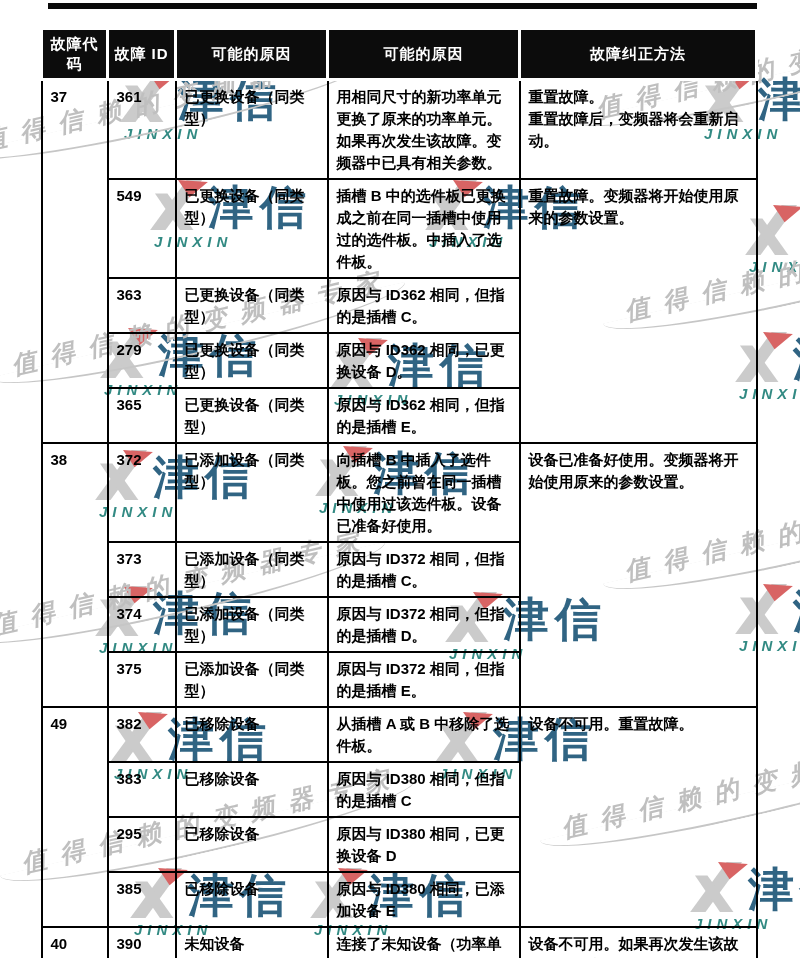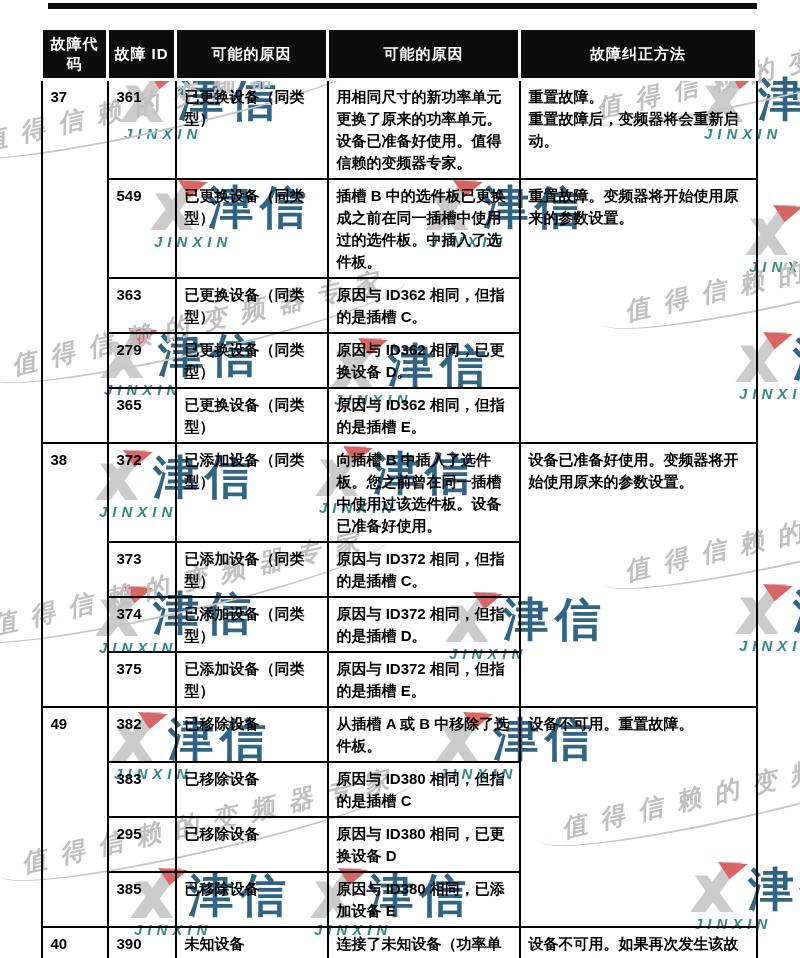--- a/index.html
+++ b/index.html
@@ -278,21 +278,21 @@
         <th>可能的原因</th>
         <th>可能的原因</th>
         <th>故障纠正方法</th>
       </tr>
     </thead>
     <tbody>
       <tr style="height:90px">
         <td rowspan="5">37</td>
         <td>361</td>
         <td>已更换设备（同类型）</td>
-        <td>用相同尺寸的新功率单元更换了原来的功率单元。设备已准备好使用。值得信赖的变频器专家。</td>
+        <td>用相同尺寸的新功率单元更换了原来的功率单元。如果再次发生该故障。变频器中已具有相关参数。</td>
         <td class="fix">重置故障。
 重置故障后，变频器将会重新启动。</td>
       </tr>
       <tr style="height:85px">
         <td>549</td>
         <td>已更换设备（同类型）</td>
         <td>插槽 B 中的选件板已更换成之前在同一插槽中使用过的选件板。中插入了选件板。</td>
         <td class="fix" rowspan="4">重置故障。变频器将开始使用原来的参数设置。</td>
       </tr>
       <tr style="height:52px">

